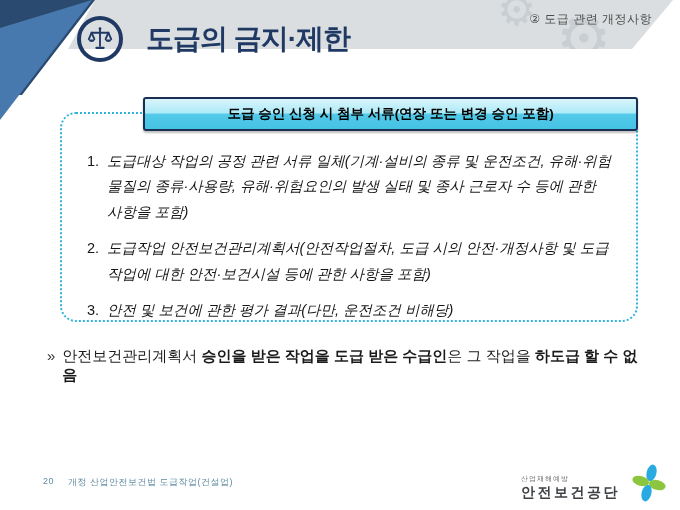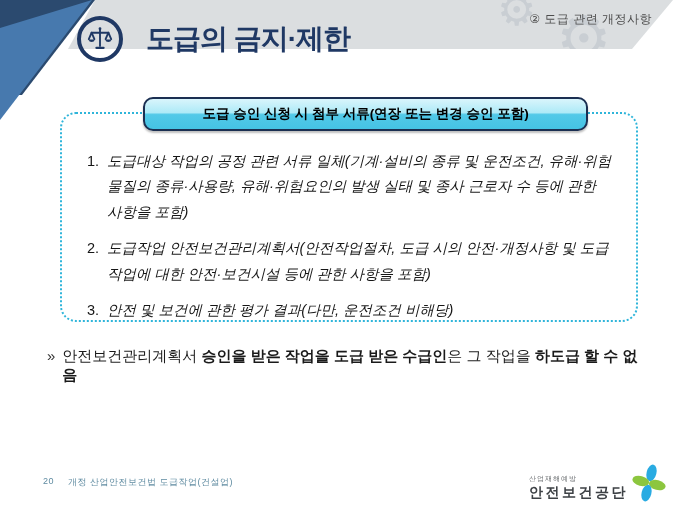--- a/index.html
+++ b/index.html
@@ -44,22 +44,22 @@
   .page-title {
     margin-left:23px; font-size:28px; font-weight:800; color:#1f3864; letter-spacing:-1px;
   }
 
   
   .content-box {
     position:absolute; left:60px; top:112px; width:578px; height:210px;
     border:2px dotted #2fb5da; border-radius:16px; z-index:5; background:#ffffff;
   }
   .box-header {
-    position:absolute; left:143px; top:97px; width:445px; height:34px; z-index:6;
-    border:2px solid #1b2f52; border-radius:10px;
+    position:absolute; left:143px; top:97px; width:495px; height:34px; z-index:6;
+    border:2px solid #1b2f52; border-radius:3px;
     background:linear-gradient(to bottom, #d9f5fc 0%, #aeeaf7 45%, #52c9e8 52%, #45c3e4 100%);
     display:flex; align-items:center; justify-content:center;
     font-size:13.5px; font-weight:800; color:#000; white-space:nowrap;
     box-shadow:0 2px 2px rgba(0,0,0,0.25);
   }
   .box-items { position:absolute; left:25px; top:35px; width:532px; }
   .box-item { display:flex; margin-bottom:11px; font-size:14.5px; line-height:1.75; color:#161616; }
   .box-item .num { flex:0 0 20px; }
   .box-item .txt { flex:1; padding-right:6px;font-style:italic; }
 
@@ -70,21 +70,21 @@
   }
   .note .marker { margin-right:7px; color:#333; }
   .note .bold { font-weight:800;text-align:center; }
 
   
   .footer-left {
     position:absolute; left:43px; top:476px; display:flex; gap:14px;
     font-size:9px; color:#5f8ba1; letter-spacing:0.5px; z-index:5;
   }
   .logo { position:absolute; right:14px; top:462px; display:flex; align-items:flex-end; z-index:5; }
-  .logo-text { text-align:left; margin-right:4px; padding-bottom:6px;font-family:Liberation Serif, serif; }
+  .logo-text { text-align:left; margin-right:12px; padding-bottom:6px;font-family:Liberation Serif, serif; }
   .logo-small { font-size:7px; color:#6a6d70; letter-spacing:1px; }
   .logo-main { font-size:14px; font-weight:800; color:#3d4145; letter-spacing:2.5px; }
 </style>
 </head>
 <body>
 
 <div class="band">
   <span class="gear gear-1">⚙</span>
   <span class="gear gear-2">⚙</span>
 </div>

